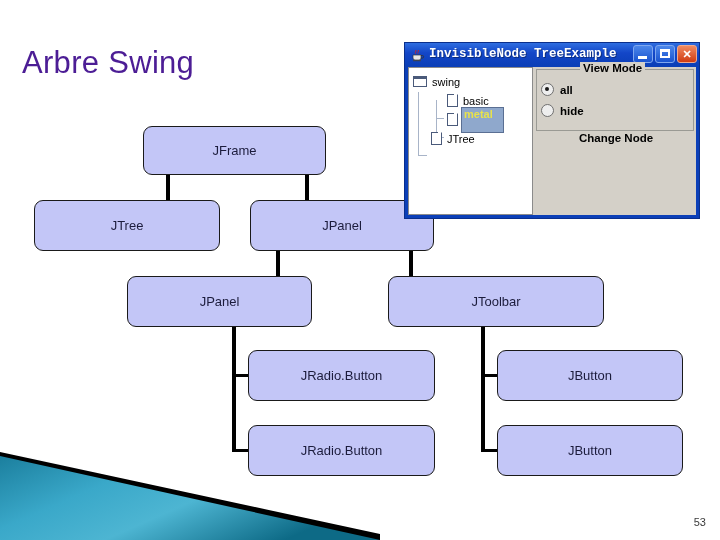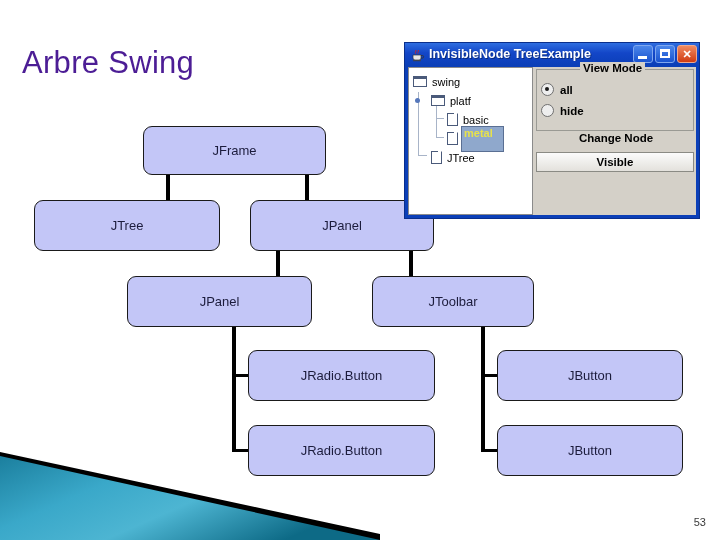--- a/index.html
+++ b/index.html
@@ -83,20 +83,21 @@
     margin-right: 4px;
   }
   #win-title-text {
     flex: 1 1 auto;
     color: #ffffff;
     font-size: 12.5px;
     font-weight: bold;
     white-space: nowrap;
     overflow: hidden;
     text-shadow: 1px 1px 0 rgba(0,0,0,0.35);
+    font-family: Liberation Mono, monospace;
   }
   .win-btn {
     width: 20px; height: 18px;
     margin-left: 2px;
     border: 1px solid #7fa7ef;
     border-radius: 3px;
     box-sizing: border-box;
     position: relative;
     flex: 0 0 auto;
     background: linear-gradient(to bottom, #4b86ea 0%, #1a53cf 100%);
@@ -336,21 +337,21 @@
     <div class="connector" style="left:232px; top:449px; width:18px; height:3px;"></div>
 
     <div class="connector" style="left:481px; top:327px; width:4px; height:125px;"></div>
     <div class="connector" style="left:481px; top:374px; width:18px; height:3px;"></div>
     <div class="connector" style="left:481px; top:449px; width:18px; height:3px;"></div>
 
     <div class="node" style="left:143px; top:126px; width:183px; height:49px;">JFrame</div>
     <div class="node" style="left:34px;  top:200px; width:186px; height:51px;">JTree</div>
     <div class="node" style="left:250px; top:200px; width:184px; height:51px;">JPanel</div>
     <div class="node" style="left:127px; top:276px; width:185px; height:51px;">JPanel</div>
-    <div class="node" style="left:372px; top:276px; width:162px; height:51px;">JToolbar</div>
+    <div class="node" style="left:388px; top:276px; width:216px; height:51px;">JToolbar</div>
     <div class="node" style="left:248px; top:350px; width:187px; height:51px;">JRadio.Button</div>
     <div class="node" style="left:497px; top:350px; width:186px; height:51px;">JButton</div>
     <div class="node" style="left:248px; top:425px; width:187px; height:51px;">JRadio.Button</div>
     <div class="node" style="left:497px; top:425px; width:186px; height:51px;">JButton</div>
   </div>
 
   <div id="java-window">
 
     <div id="win-titlebar">
       <svg id="win-icon" viewBox="0 0 16 16">
@@ -381,28 +382,20 @@
         <div class="tree-line-v" style="left:27px; top:32px; height:37px;"></div>
         <div class="tree-line-h" style="left:27px; top:50px; width:8px;"></div>
         <div class="tree-line-h" style="left:27px; top:69px; width:8px;"></div>
 
         <div class="tree-row">
           <span class="tree-indent" style="width:0px;"></span>
           <span class="folder-icon"></span>
           <span class="tree-label">swing</span>
         </div>
 
-        <div class="tree-row">
-          <span class="tree-handle">
-              <span class="knob"></span>
-            </span>
-          <span class="tree-indent" style="width:7px;"></span>
-          <span class="folder-icon"></span>
-          <span class="tree-label">platf</span>
-        </div>
 
         <div class="tree-row">
           <span class="tree-indent" style="width:34px;"></span>
           <span class="file-icon"></span>
           <span class="tree-label">basic</span>
         </div>
 
         <div class="tree-row">
           <span class="tree-indent" style="width:34px;"></span>
           <span class="file-icon"></span>
@@ -426,21 +419,20 @@
           </div>
           <div class="radio-row">
             <span class="radio"></span>
             <span>hide</span>
           </div>
         </div>
 
         <div class="group" style="border:none; padding:3px 0 0 0;">
           <div class="group-title" style="left:0px; top:-2px;">Change Node</div>
           <div style="height:15px;"></div>
-          <div class="jbtn">Visible</div>
         </div>
 
       </div>
     </div>
   </div>
 
   <div id="page-number">53</div>
 </div>
 
 </body></html>

